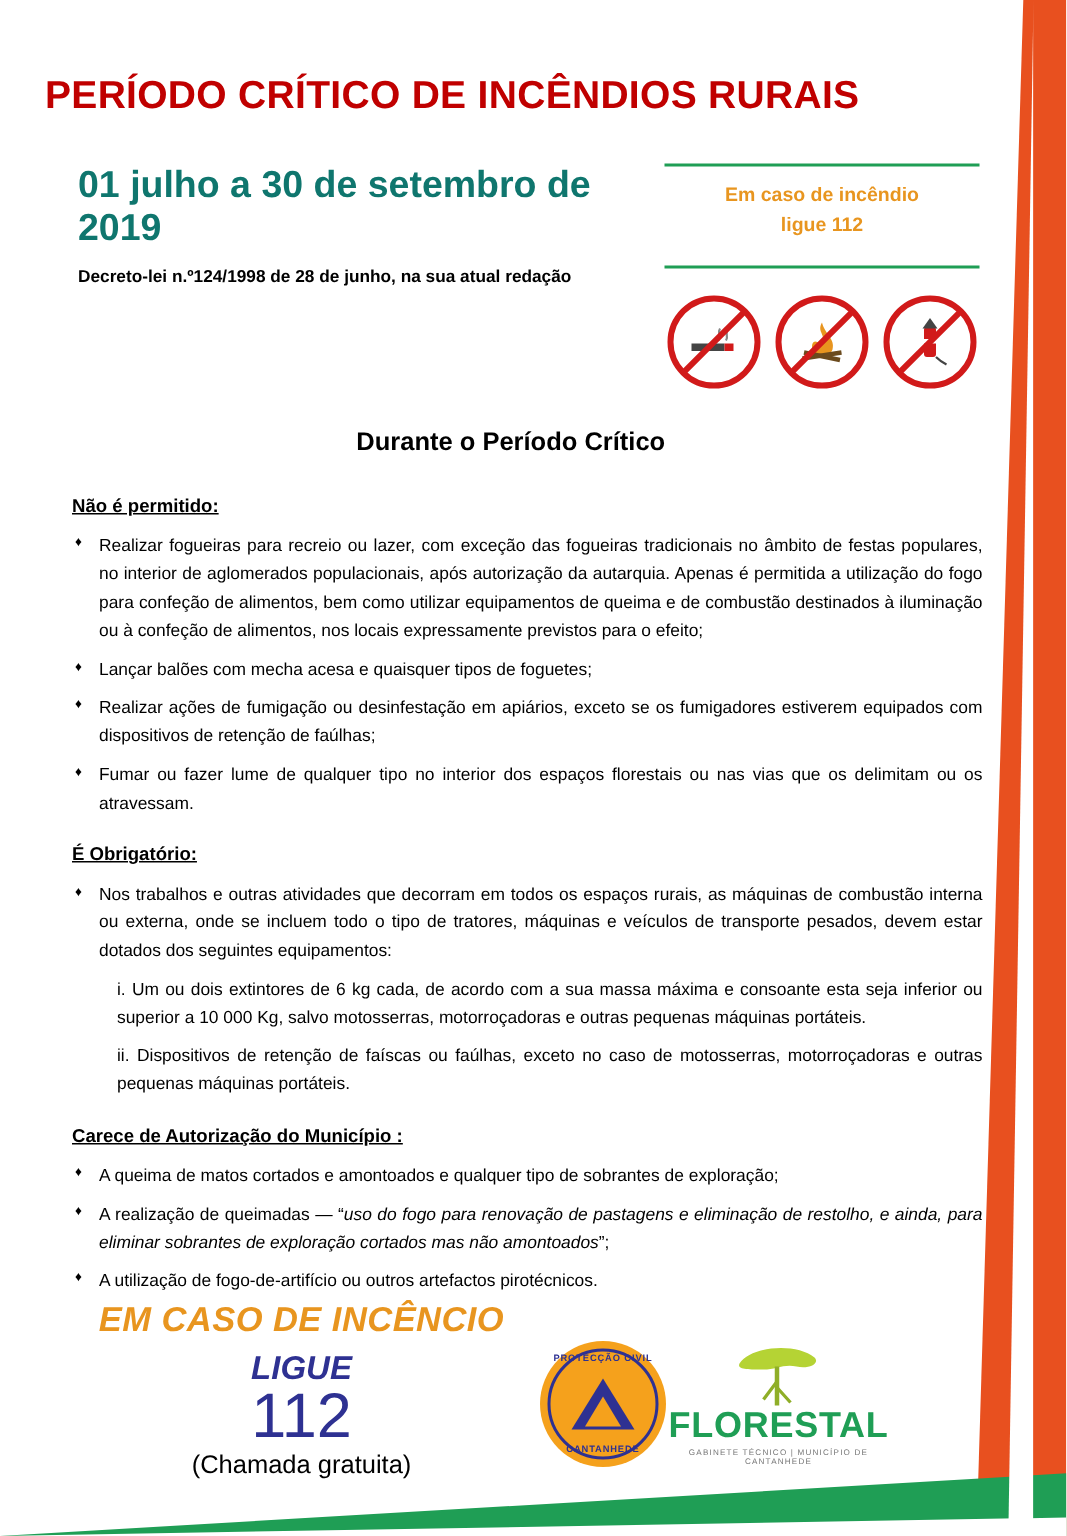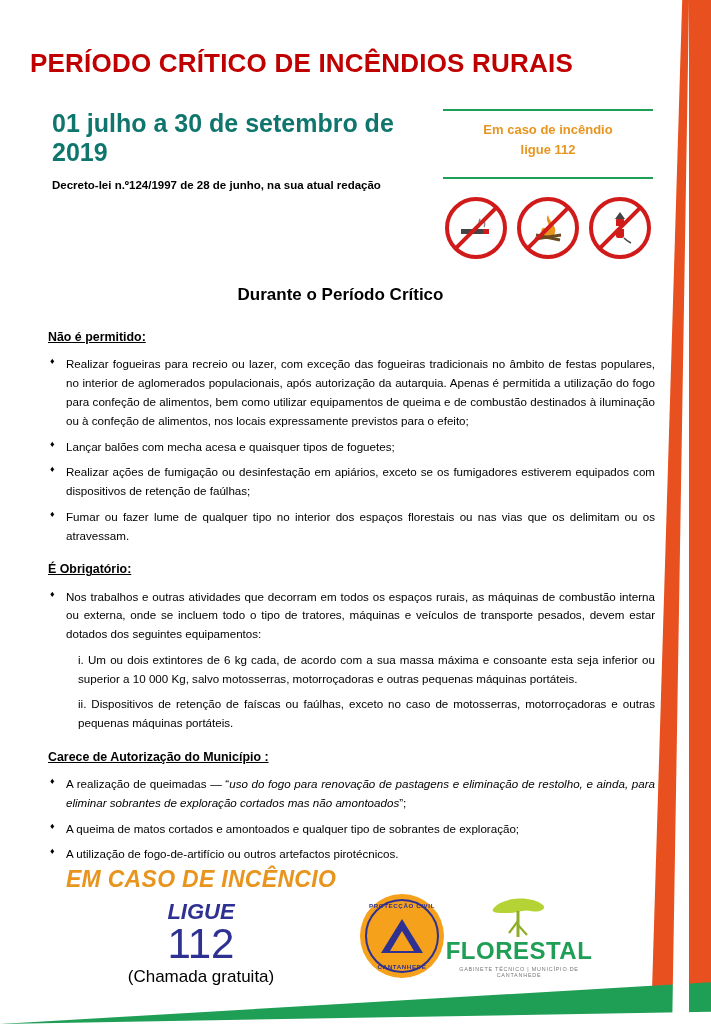--- a/index.html
+++ b/index.html
@@ -307,21 +307,21 @@
 <div class="edge-bottom-green"></div>
 <div class="edge-bottom-green2"></div>
 
 <div class="page">
 
   <div class="title">PERÍODO CRÍTICO DE INCÊNDIOS RURAIS</div>
 
   <div class="head-row">
     <div class="head-left">
       <div class="subtitle">01 julho a 30 de setembro de 2019</div>
-      <div class="decree">Decreto-lei n.º124/1997 de 28 de junho, na sua atual redação</div>
+      <div class="decree">Decreto-lei n.º124/1998 de 28 de junho, na sua atual redação</div>
     </div>
     <div class="head-right">
       <div class="emerg-box">
         <div>Em caso de incêndio</div>
         <div>ligue 112</div>
       </div>
       <div class="icons-row">
         <div class="noicon">
           <svg width="34" height="20" viewBox="0 0 34 20" aria-hidden="true">
             <rect x="2" y="11" width="22" height="5" fill="#444"></rect>
@@ -363,24 +363,24 @@
 
     <div class="sec-head gap">É Obrigatório:</div>
     <ul class="bullets">
       <li>Nos trabalhos e outras atividades que decorram em todos os espaços rurais, as máquinas de combustão interna ou externa, onde se incluem todo o tipo de tratores, máquinas e veículos de transporte pesados, devem estar dotados dos seguintes equipamentos:</li>
     </ul>
     <div class="sub-item">i. Um ou dois extintores de 6 kg cada, de acordo com a sua massa máxima e consoante esta seja inferior ou superior a 10 000 Kg, salvo motosserras, motorroçadoras e outras pequenas máquinas portáteis.</div>
     <div class="sub-item">ii. Dispositivos de retenção de faíscas ou faúlhas, exceto no caso de motosserras, motorroçadoras e outras pequenas máquinas portáteis.</div>
 
     <div class="sec-head gap">Carece de Autorização do Município :</div>
     <ul class="bullets">
+      <li>A queima de matos cortados e amontoados e qualquer tipo de sobrantes de exploração;</li>
       <li>
         <span>A realização de queimadas — “</span><span class="ital">uso do fogo para renovação de pastagens e eliminação de restolho, e ainda, para eliminar sobrantes de exploração cortados mas não amontoados</span><span>”;</span>
       </li>
-      <li>A queima de matos cortados e amontoados e qualquer tipo de sobrantes de exploração;</li>
       <li>A utilização de fogo-de-artifício ou outros artefactos pirotécnicos.</li>
     </ul>
 
   </div>
 
   <div class="footer">
     <div class="foot-left">
       <div class="f-inc">EM CASO DE INCÊNCIO</div>
       <div class="f-ligue">LIGUE</div>
       <div class="f-112">112</div>

